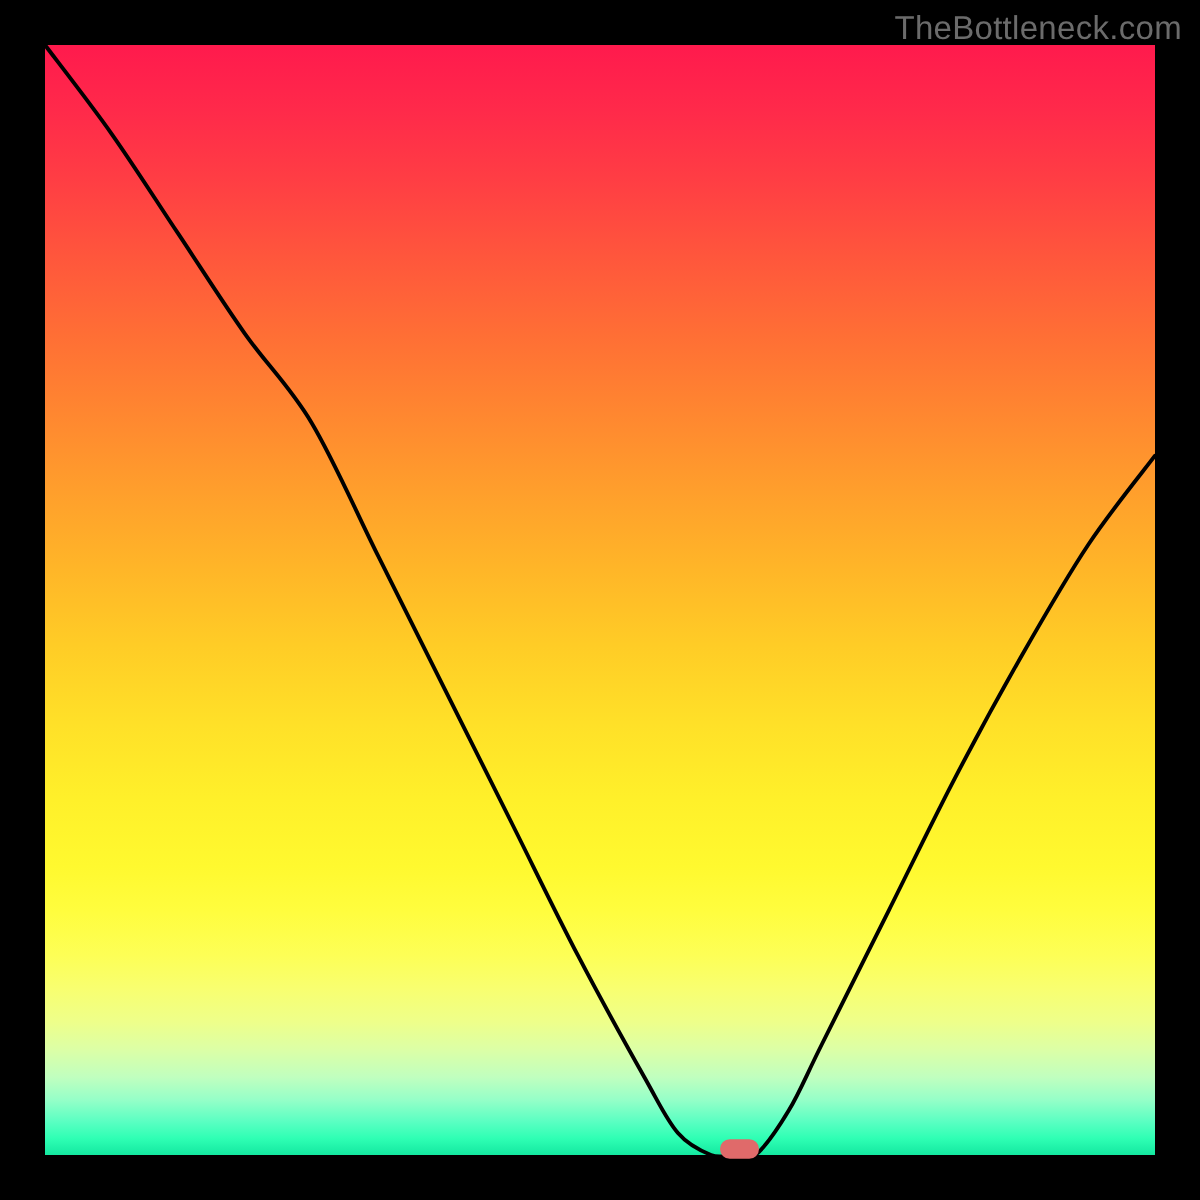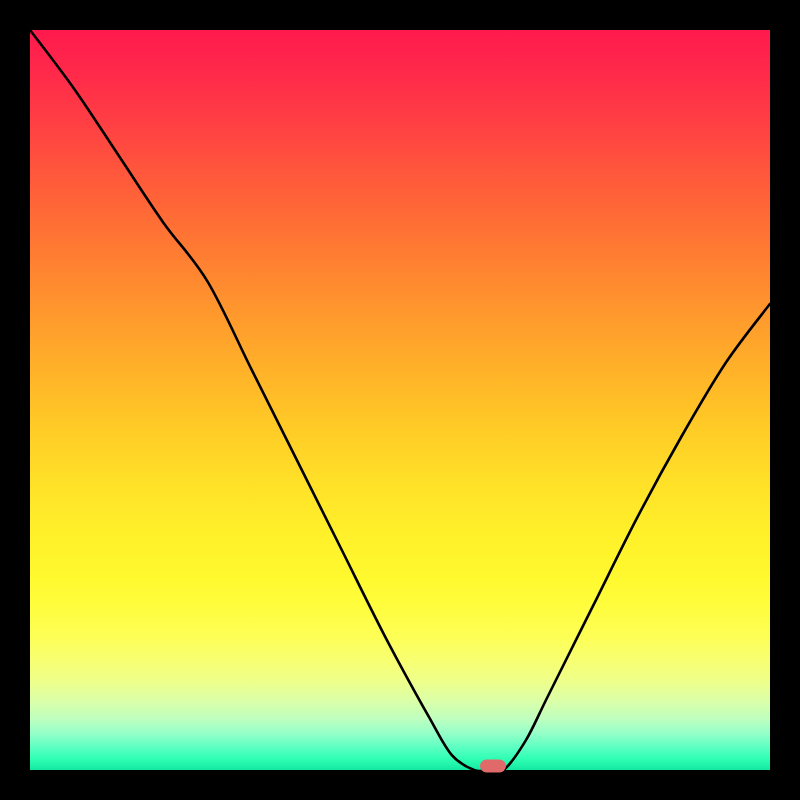--- a/index.html
+++ b/index.html
@@ -81,13 +81,14 @@
 
   <div class="plot-area">
 
     <svg class="curve" viewBox="0 0 740 740" preserveAspectRatio="none">
       <path id="curve-path" fill="none" stroke="#000000" stroke-width="2.6" stroke-linecap="round" stroke-linejoin="round" d="M 0.00 0.00 C 7.40 9.87, 29.60 38.23, 44.40 59.20 C 59.20 80.17, 74.00 103.60, 88.80 125.80 C 103.60 148.00, 118.40 171.43, 133.20 192.40 C 148.00 213.37, 162.80 226.93, 177.60 251.60 C 192.40 276.27, 207.20 310.80, 222.00 340.40 C 236.80 370.00, 251.60 399.60, 266.40 429.20 C 281.20 458.80, 296.00 488.40, 310.80 518.00 C 325.60 547.60, 340.40 578.43, 355.20 606.80 C 370.00 635.17, 388.50 668.47, 399.60 688.20 C 410.70 707.93, 414.40 716.57, 421.80 725.20 C 429.20 733.83, 437.83 737.53, 444.00 740.00 C 450.17 742.47, 453.87 740.00, 458.80 740.00 C 463.73 740.00, 467.43 744.93, 473.60 740.00 C 479.77 735.07, 488.40 722.73, 495.80 710.40 C 503.20 698.07, 506.90 688.20, 518.00 666.00 C 529.10 643.80, 547.60 606.80, 562.40 577.20 C 577.20 547.60, 592.00 516.77, 606.80 488.40 C 621.60 460.03, 636.40 432.90, 651.20 407.00 C 666.00 381.10, 680.80 355.20, 695.60 333.00 C 710.40 310.80, 732.60 283.67, 740.00 273.80"></path>
     </svg>
 
     <div class="marker" id="min-marker" style="left: 462.5px; top: 735.56px; background: rgb(224, 106, 106);"></div>
   </div>
 
+  <div class="watermark">TheBottleneck.com</div>
 </div>
 
 </body></html>

